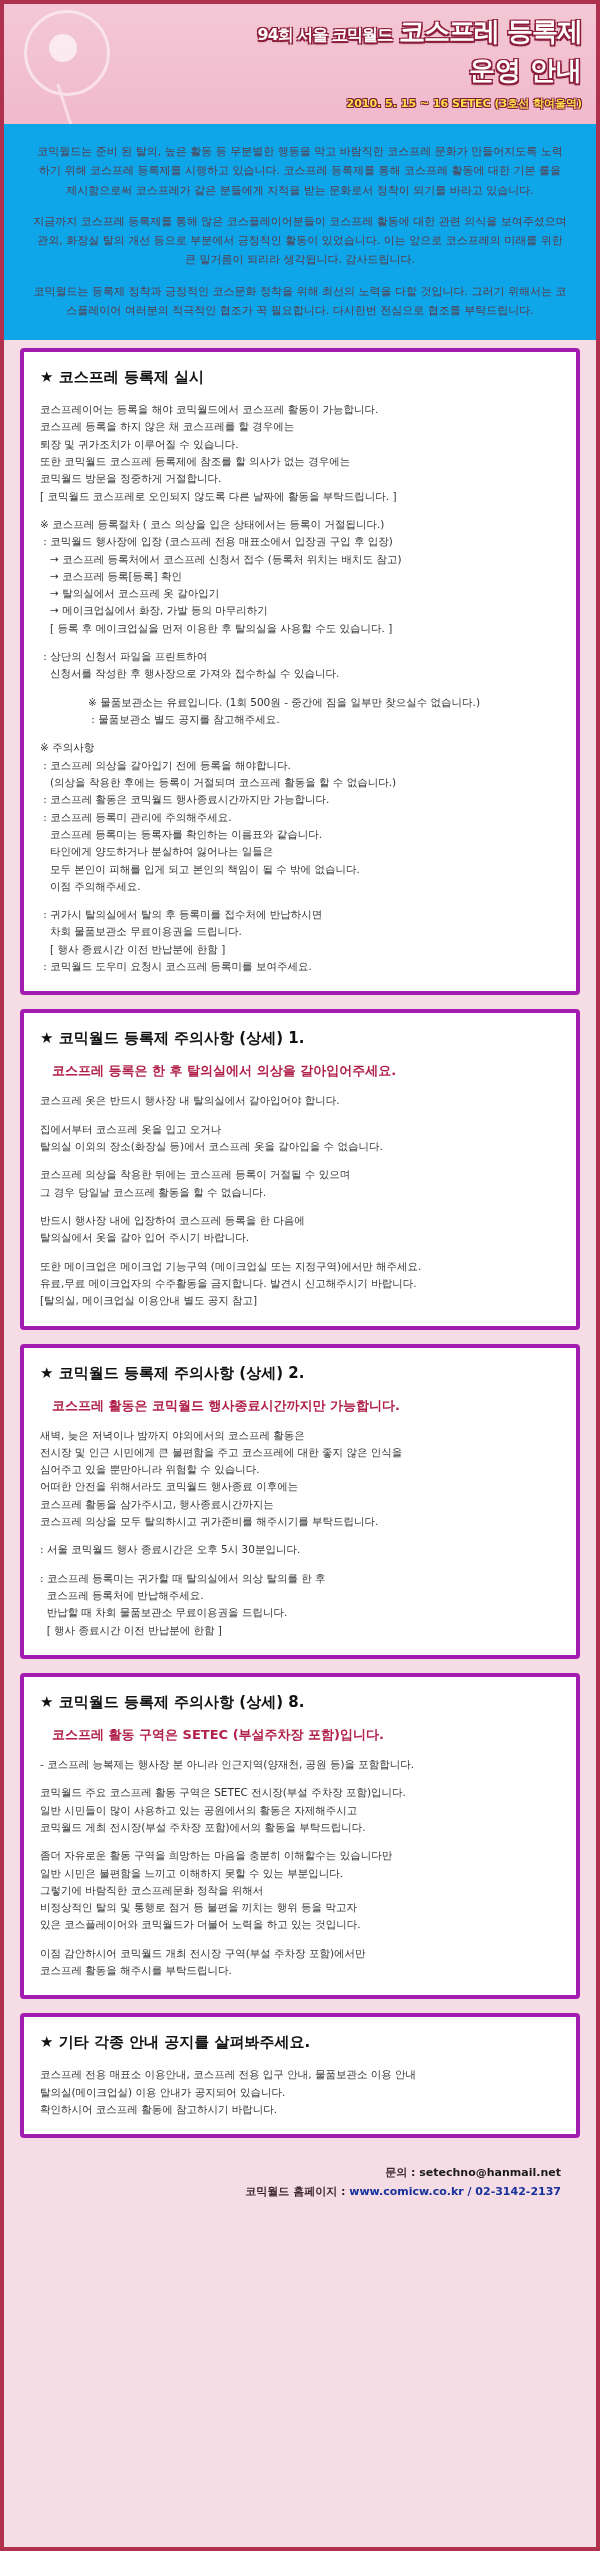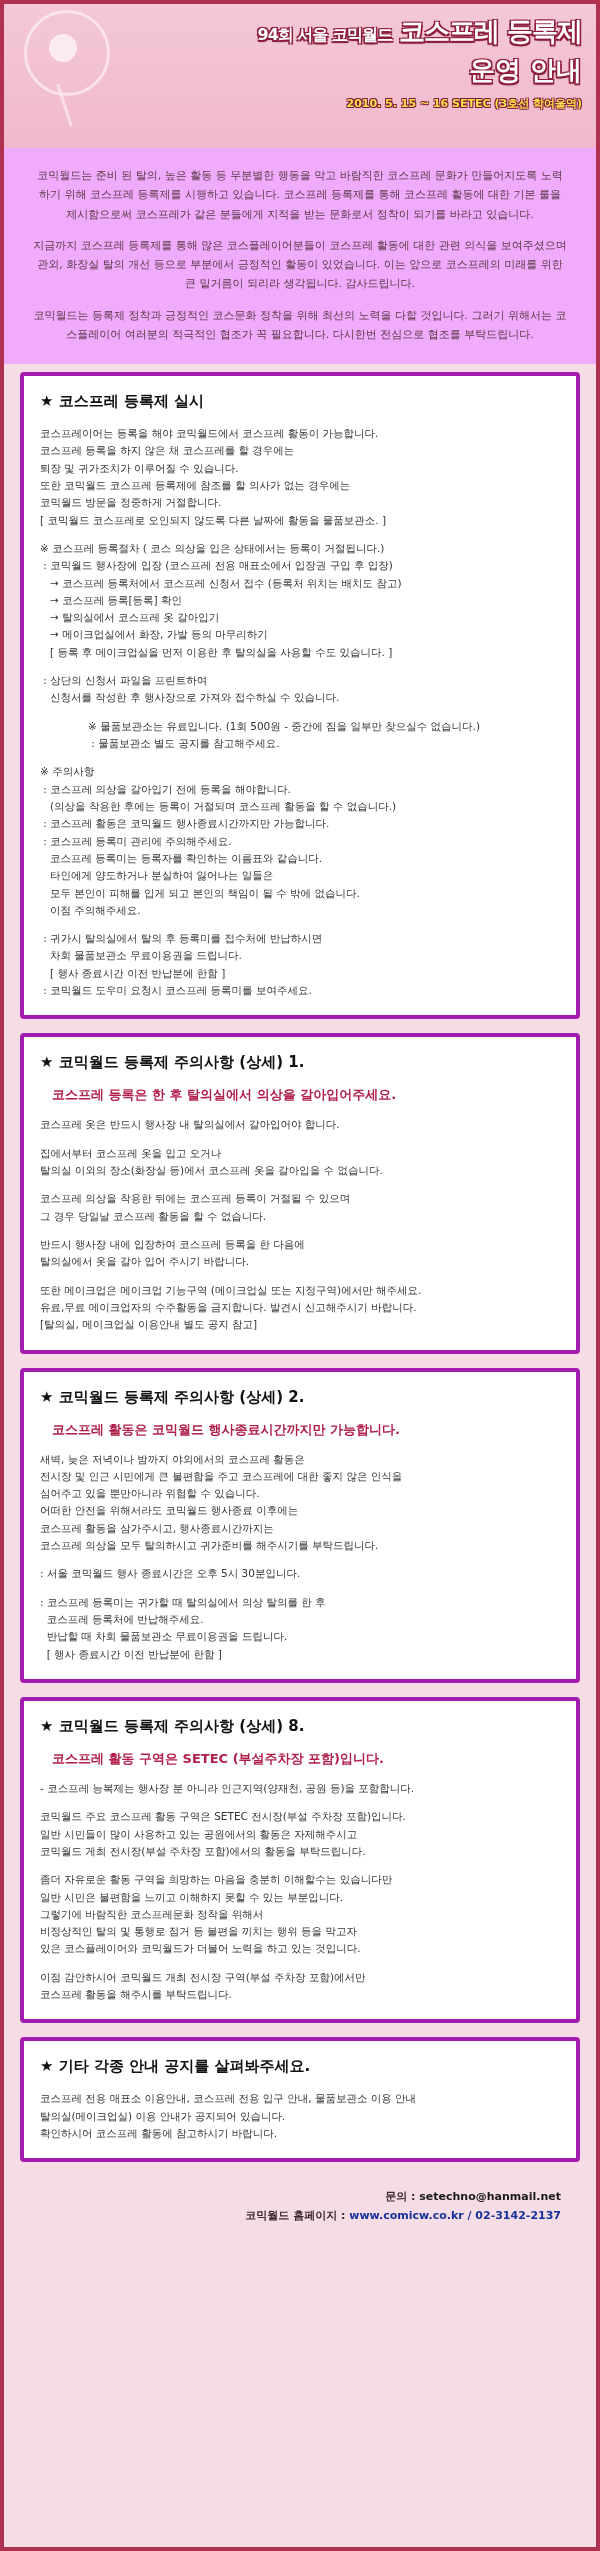--- a/index.html
+++ b/index.html
@@ -13,21 +13,21 @@
     width:600px;
     min-height:2551px;
     box-sizing:border-box;
     background:#f6dce4;
     border:4px solid #b03050;
     position:relative;
   }
   
   .header{
     position:relative;
-    height:144px;
+    height:120px;
     background:linear-gradient(#f4c8d6,#f0b9cc);
     overflow:hidden;
   }
   .header-swirl{
     position:absolute;
     left:20px; top:6px;
     width:80px;height:80px;
     border:3px solid #ffffff;
     border-radius:50%;
     opacity:.55;
@@ -83,21 +83,21 @@
     color:#ffe14a;
     text-shadow:-1px -1px 0 #7c1a35,1px -1px 0 #7c1a35,-1px 1px 0 #7c1a35,1px 1px 0 #7c1a35;
   }
   
   .intro{
     padding:18px 28px 20px;
     text-align:center;
     font-size:11px;
     line-height:1.75;
     color:#5a3a46;
-    background:#f0abfc;
+    background:#0ea5e9;
   }
   .intro p{margin:0 0 12px;}
   .intro p:last-child{margin-bottom:0;}
   
   .panel{
     margin:8px 16px 14px;
     background:#ffffff;
     border:4px solid #a21caf;
     border-radius:4px;
     padding:14px 16px 16px;
@@ -174,21 +174,21 @@
 다시한번 전심으로 협조를 부탁드립니다.</p>
   </div>
 
   <div class="panel">
     <h2>★ 코스프레 등록제 실시</h2>
     <div class="line c-dark blk">코스프레이어는 등록을 해야 코믹월드에서 코스프레 활동이 가능합니다.
 코스프레 등록을 하지 않은 채 코스프레를 할 경우에는
 퇴장 및 귀가조치가 이루어질 수 있습니다.
 또한 코믹월드 코스프레 등록제에 참조를 할 의사가 없는 경우에는
 코믹월드 방문을 정중하게 거절합니다.
-[ 코믹월드 코스프레로 오인되지 않도록 다른 날짜에 활동을 물품보관소. ]</div>
+[ 코믹월드 코스프레로 오인되지 않도록 다른 날짜에 활동을 부탁드립니다. ]</div>
     <div class="line c-red">※ 코스프레 등록절차 ( 코스 의상을 입은 상태에서는 등록이 거절됩니다.)</div>
     <div class="line c-blue blk"> : 코믹월드 행사장에 입장 (코스프레 전용 매표소에서 입장권 구입 후 입장)
    → 코스프레 등록처에서 코스프레 신청서 접수 (등록처 위치는 배치도 참고)
    → 코스프레 등록[등록] 확인
    → 탈의실에서 코스프레 옷 갈아입기
    → 메이크업실에서 화장, 가발 등의 마무리하기
    [ 등록 후 메이크업실을 먼저 이용한 후 탈의실을 사용할 수도 있습니다. ]</div>
     <div class="line c-green blk"> : 상단의 신청서 파일을 프린트하여
    신청서를 작성한 후 행사장으로 가져와 접수하실 수 있습니다.</div>
     <div class="line c-purple blk">※ 물품보관소는 유료입니다. (1회 500원 - 중간에 짐을 일부만 찾으실수 없습니다.)

